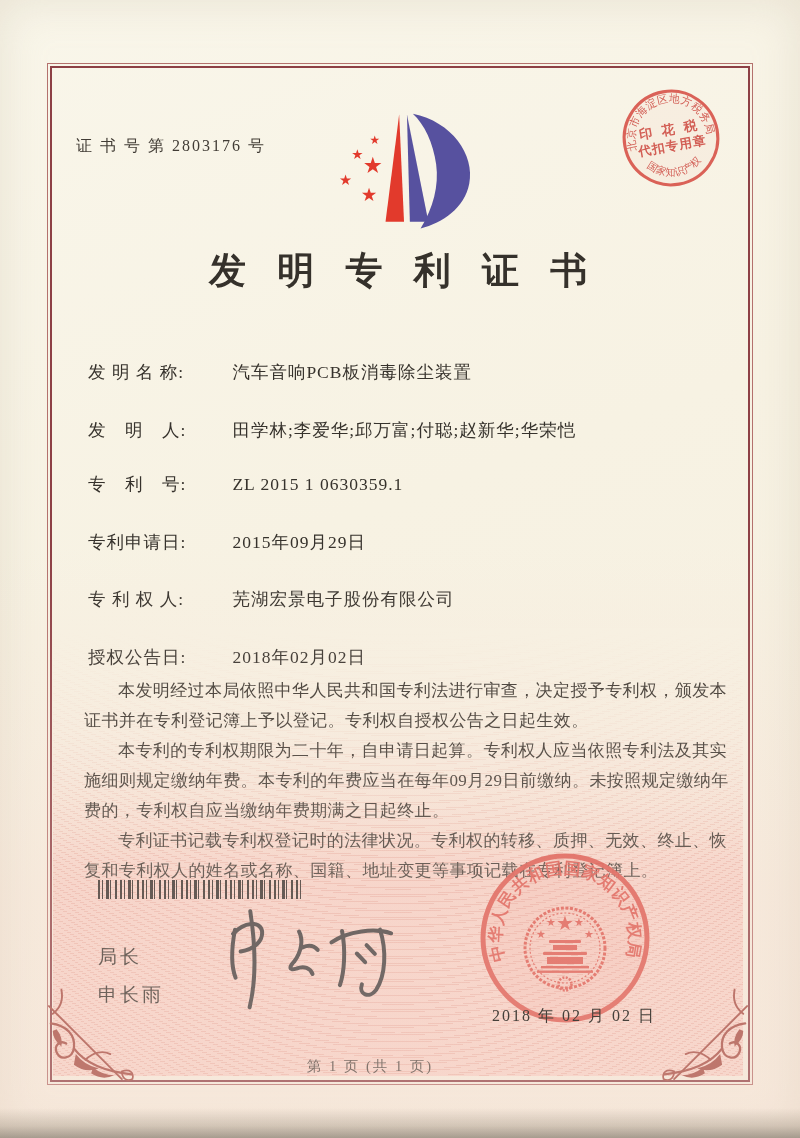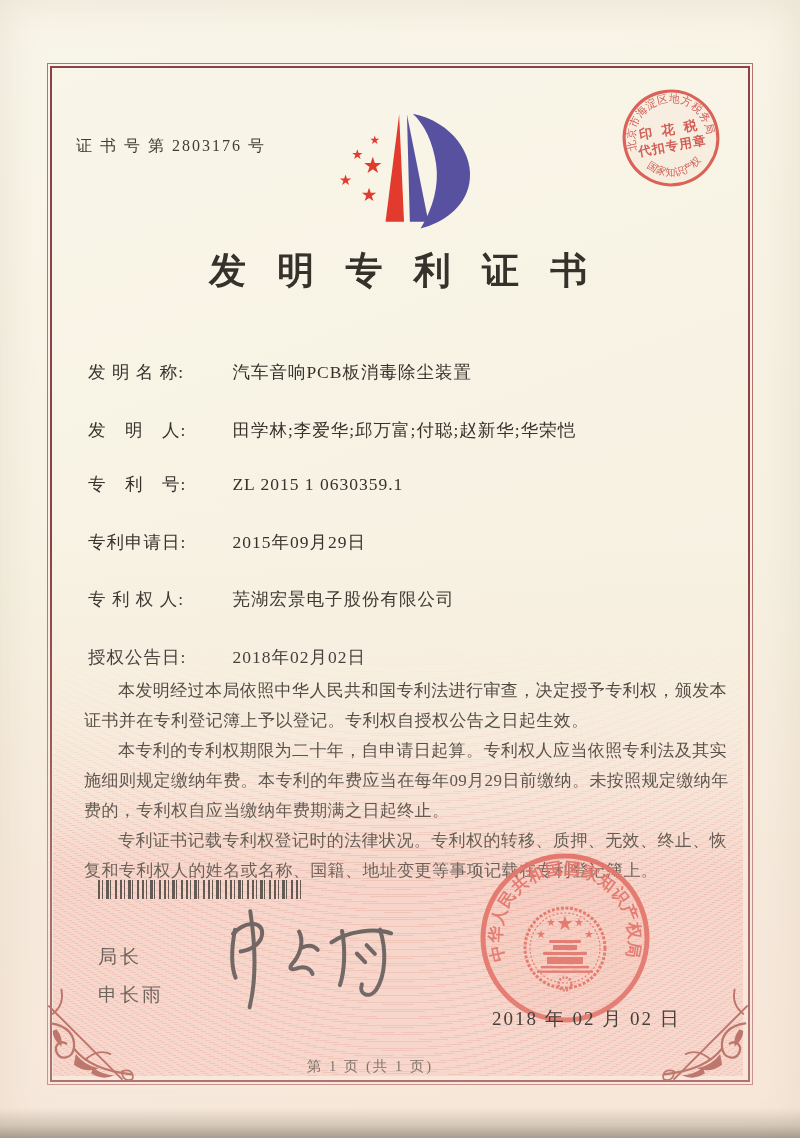--- a/index.html
+++ b/index.html
@@ -72,21 +72,21 @@
       #2e2a26 8px 11px,transparent 11px 12px,
       #2e2a26 12px 13px,transparent 13px 17px,
       #2e2a26 17px 19px,transparent 19px 22px);
   }
   .signoff{position:absolute;left:98px;top:944px;font-size:19px;color:#33302a;letter-spacing:3px;}
   .signoff .line{margin-bottom:12px;}
   .signature{position:absolute;left:214px;top:903px;width:200px;height:112px;transform:rotate(-2deg);}
   .seal{position:absolute;left:477px;top:850px;width:176px;height:176px;opacity:.95;}
   .seal-date{
     position:absolute;left:492px;top:1006px;z-index:5;
-    font-size:19px;letter-spacing:2px;color:#45403a;
+    font-size:16px;letter-spacing:2px;color:#45403a;
   }
   .footer{
     position:absolute;left:50px;top:1057px;width:640px;text-align:center;
     font-size:14.5px;letter-spacing:2px;color:#4a453e;
   }
   .ornament{position:absolute;width:96px;height:96px;}
   .ornament.bl{left:47px;top:985px;}
   .ornament.br{left:653px;top:985px;transform:scaleX(-1);}
 </style>
 </head>

